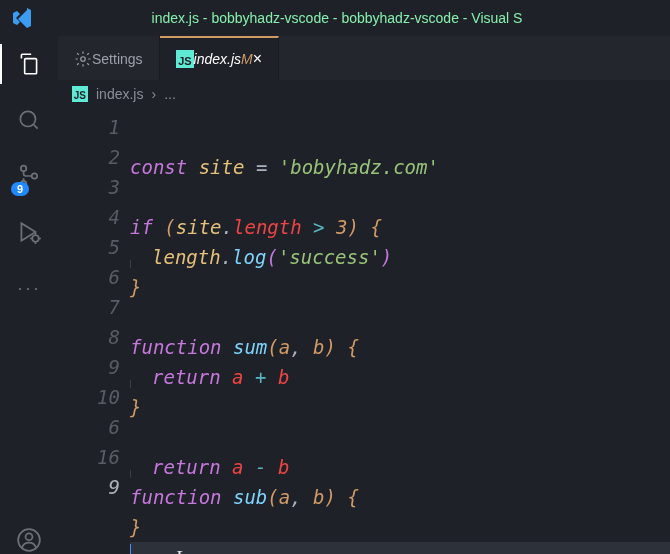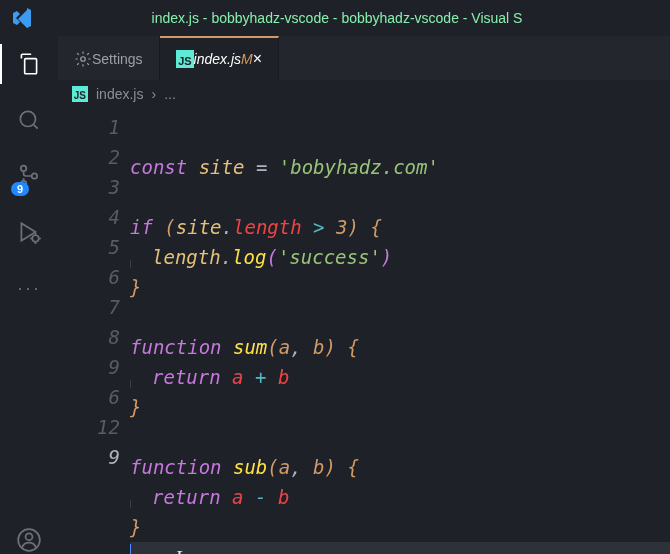--- a/index.html
+++ b/index.html
@@ -128,21 +128,21 @@
     display:inline-block; width:1px; height:24px;
     background:#528bff; vertical-align:-4px;
   }
   .tok-kw   { color: #c678dd; }
   .tok-var  { color: #e5c07b; }
   .tok-op   { color: #56b6c2; }
   .tok-eq   { color: #abb2bf; }
   .tok-str  { color: #98c379; }
   .tok-prop { color: #ef4444; }
   .tok-num  { color: #d19a66; }
-  .tok-func { color: #fde047; }
+  .tok-func { color: #7dd3fc; }
   .tok-par2 { color: #c678dd; }
   .tok-br   { color: #d19a66; }
   .tok-arg  { color: #d19a66; font-style: italic; }
   .tok-plain{ color: #abb2bf; }
   .ibeam {
     position: absolute;
     left: 45px; top: 395px;
     font-size: 20px; color: #e8e8e8;
     font-family: serif;
   }
@@ -232,34 +232,35 @@
   <div class="gutter">
     <div>1</div>
     <div>2</div>
     <div>3</div>
     <div>4</div>
     <div>5</div>
     <div>6</div>
     <div>7</div>
     <div>8</div>
     <div>9</div>
+    <div>10</div>
     <div>6</div>
-    <div>12</div>
+    <div>16</div>
     <div class="cur">9</div>
   </div>
   <div class="code">
     <div class="line"><span class="tok-kw">const</span> <span class="tok-var">site</span> <span class="tok-eq">=</span> <span class="tok-str">'bobyhadz.com'</span></div>
     <div class="line">&nbsp;</div>
     <div class="line"><span class="tok-kw">if</span> <span class="tok-br">(</span><span class="tok-var">site</span><span class="tok-plain">.</span><span class="tok-prop">length</span> <span class="tok-op">&gt;</span> <span class="tok-num">3</span><span class="tok-br">)</span> <span class="tok-br">{</span></div>
     <div class="line"><span class="indent-guide"></span><span class="tok-var">length</span><span class="tok-plain">.</span><span class="tok-func">log</span><span class="tok-par2">(</span><span class="tok-str">'success'</span><span class="tok-par2">)</span></div>
     <div class="line"><span class="tok-br">}</span></div>
     <div class="line">&nbsp;</div>
     <div class="line"><span class="tok-kw">function</span> <span class="tok-func">sum</span><span class="tok-br">(</span><span class="tok-arg">a</span><span class="tok-plain">,</span> <span class="tok-arg">b</span><span class="tok-br">)</span> <span class="tok-br">{</span></div>
     <div class="line"><span class="indent-guide"></span><span class="tok-kw">return</span> <span class="tok-prop">a</span> <span class="tok-op">+</span> <span class="tok-prop">b</span></div>
     <div class="line"><span class="tok-br">}</span></div>
     <div class="line">&nbsp;</div>
+    <div class="line"><span class="indent-guide"></span><span class="tok-kw">return</span> <span class="tok-prop">a</span> <span class="tok-op">-</span> <span class="tok-prop">b</span></div>
     <div class="line"><span class="tok-kw">function</span> <span class="tok-func">sub</span><span class="tok-br">(</span><span class="tok-arg">a</span><span class="tok-plain">,</span> <span class="tok-arg">b</span><span class="tok-br">)</span> <span class="tok-br">{</span></div>
-    <div class="line"><span class="indent-guide"></span><span class="tok-kw">return</span> <span class="tok-prop">a</span> <span class="tok-op">-</span> <span class="tok-prop">b</span></div>
     <div class="line"><span class="tok-br">}</span></div>
     <div class="line line-cur"><span class="caret"></span></div>
     <span class="ibeam">I</span>
   </div>
 </div>
 
 </body></html>

